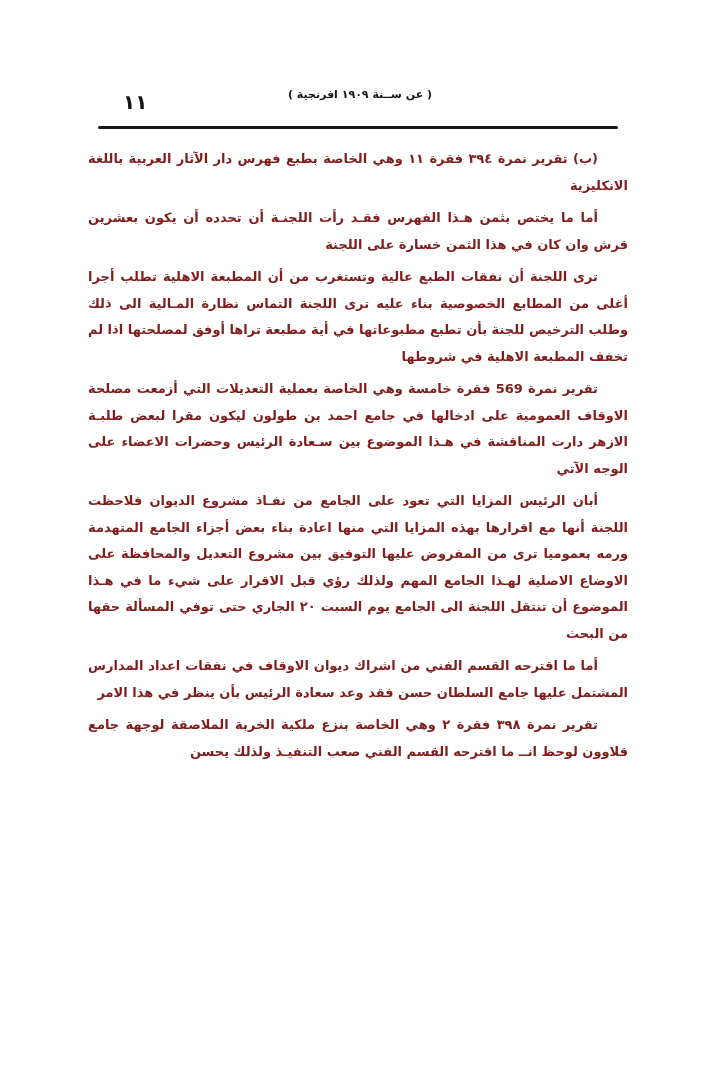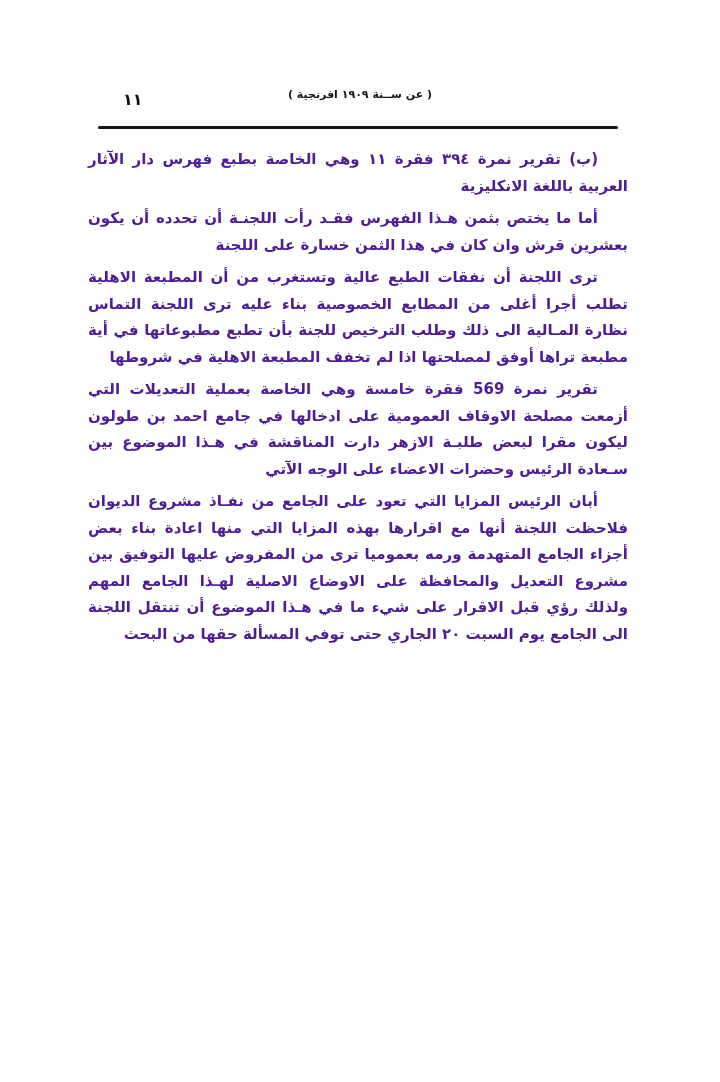--- a/index.html
+++ b/index.html
@@ -36,44 +36,44 @@
       text-align: center;
       font-size: 11px;
       font-weight: 700;
       letter-spacing: 0.5px;
       white-space: nowrap;
     }
     .page-number {
       position: absolute;
       left: 28px;
       top: 2px;
-      font-size: 16px;
+      font-size: 20px;
       font-weight: 700;
     }
     .header-rule {
       position: absolute;
       top: 126px;
       right: 102px;
       left: 98px;
       height: 3px;
       background: #1a1713;
       border-radius: 2px;
     }
     .page-body {
       position: absolute;
       top: 146px;
       right: 92px;
       left: 88px;
       direction: rtl;
       text-align: justify;
       text-justify: inter-word;
-      font-size: 15px;
+      font-size: 13px;
       font-weight: 700;
       line-height: 26.5px;
-      color: #4c1d95;
+      color: #7f1d1d;
     }
     .para {
       margin: 0 0 6px 0;
       text-indent: 30px;
     }
     .para:last-child { margin-bottom: 0; }
   </style>
 </head>
 <body>
 
@@ -85,15 +85,17 @@
   </div>
 
   <div class="header-rule"></div>
 
   <div class="page-body">
     <p class="para">(ب) تقرير نمرة ٣٩٤ فقرة ١١ وهي الخاصة بطبع فهرس دار الآثار العربية باللغة الانكليزية</p>
     <p class="para">أما ما يختص بثمن هـذا الفهرس فقـد رأت اللجنـة أن تحدده أن يكون بعشرين قرش وان كان في هذا الثمن خسارة على اللجنة</p>
     <p class="para">ترى اللجنة أن نفقات الطبع عالية وتستغرب من أن المطبعة الاهلية تطلب أجرا أغلى من المطابع الخصوصية بناء عليه ترى اللجنة التماس نظارة المـالية الى ذلك وطلب الترخيص للجنة بأن تطبع مطبوعاتها في أية مطبعة تراها أوفق لمصلحتها اذا لم تخفف المطبعة الاهلية في شروطها</p>
     <p class="para">تقرير نمرة 569 فقرة خامسة وهي الخاصة بعملية التعديلات التي أزمعت مصلحة الاوقاف العمومية على ادخالها في جامع احمد بن طولون ليكون مقرا لبعض طلبـة الازهر دارت المناقشة في هـذا الموضوع بين سـعادة الرئيس وحضرات الاعضاء على الوجه الآتي</p>
     <p class="para">أبان الرئيس المزايا التي تعود على الجامع من نفـاذ مشروع الديوان فلاحظت اللجنة أنها مع اقرارها بهذه المزايا التي منها اعادة بناء بعض أجزاء الجامع المتهدمة ورمه بعموميا ترى من المفروض عليها التوفيق بين مشروع التعديل والمحافظة على الاوضاع الاصلية لهـذا الجامع المهم ولذلك رؤي قبل الاقرار على شيء ما في هـذا الموضوع أن تنتقل اللجنة الى الجامع يوم السبت ٢٠ الجاري حتى توفي المسألة حقها من البحث</p>
+    <p class="para">أما ما اقترحه القسم الفني من اشراك ديوان الاوقاف في نفقات اعداد المدارس المشتمل عليها جامع السلطان حسن فقد وعد سعادة الرئيس بأن ينظر في هذا الامر</p>
+    <p class="para">تقرير نمرة ٣٩٨ فقرة ٢ وهي الخاصة بنزع ملكية الخربة الملاصقة لوجهة جامع قلاوون لوحظ انــ ما اقترحه القسم الفني صعب التنفيـذ ولذلك يحسن</p>
   </div>
 
 </div>
 
 </body></html>

